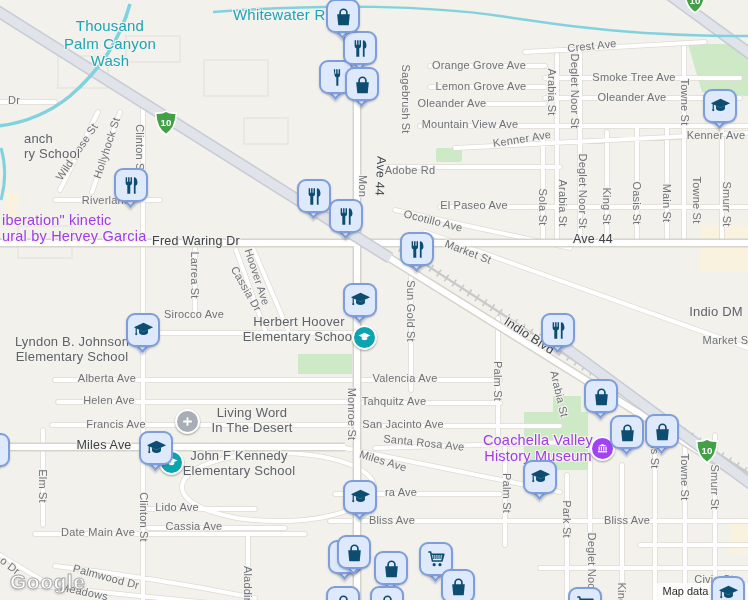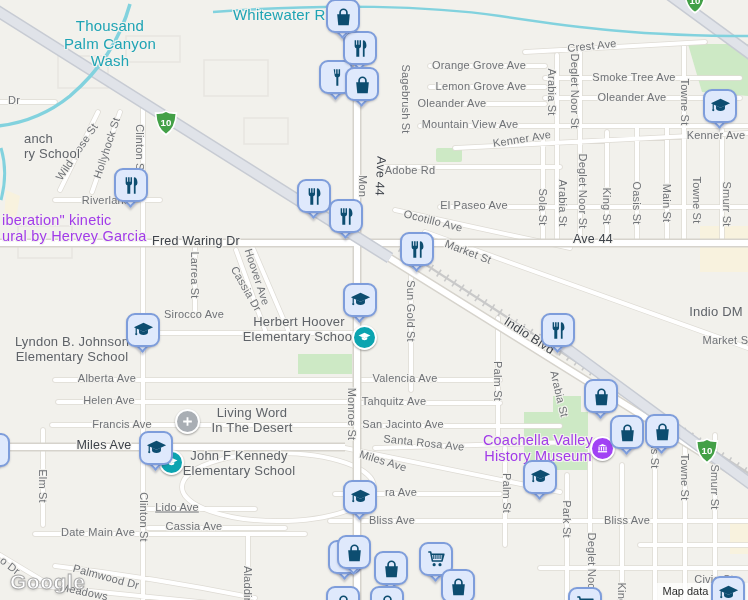--- a/index.html
+++ b/index.html
@@ -131,32 +131,32 @@
       <div class="lbl st" style="left: 77px; top: 152px; transform: translate(-50%, -50%) rotate(-56deg);">Wild Rose St</div>
       <div class="lbl st" style="left: 107px; top: 148px; transform: translate(-50%, -50%) rotate(-72deg);">Hollyhock St</div>
       <div class="lbl st" style="left: 140px; top: 149px; transform: translate(-50%, -50%) rotate(90deg);">Clinton St</div>
       <div class="lbl st" style="left: 106px; top: 200px;">Riverlane</div>
       <div class="lbl st" style="left: 257px; top: 277px; transform: translate(-50%, -50%) rotate(72deg);">Hoover Ave</div>
       <div class="lbl st" style="left: 246px; top: 289px; transform: translate(-50%, -50%) rotate(60deg);">Cassia Dr</div>
       <div class="lbl st" style="left: 195px; top: 275px; transform: translate(-50%, -50%) rotate(90deg);">Larrea St</div>
       <div class="lbl st" style="left: 194px; top: 314px;">Sirocco Ave</div>
       <div class="lbl st" style="left: 107px; top: 378px;">Alberta Ave</div>
       <div class="lbl st" style="left: 109px; top: 400px;">Helen Ave</div>
-      <div class="lbl st" style="left: 122px; top: 424px;">Francis Ave</div>
+      <div class="lbl st" style="left: 116px; top: 424px;">Francis Ave</div>
       <div class="lbl mj" style="left: 104px; top: 445px;">Miles Ave</div>
       <div class="lbl st" style="left: 383px; top: 461px; transform: translate(-50%, -50%) rotate(17deg);">Miles Ave</div>
       <div class="lbl st" style="left: 411px; top: 311px; transform: translate(-50%, -50%) rotate(90deg);">Sun Gold St</div>
       <div class="lbl st" style="left: 394px; top: 378px; margin-left: 11px;">Valencia Ave</div>
       <div class="lbl st" style="left: 394px; top: 401px;">Tahquitz Ave</div>
       <div class="lbl st" style="left: 403px; top: 424px;">San Jacinto Ave</div>
       <div class="lbl st" style="left: 424px; top: 443px; transform: translate(-50%, -50%) rotate(6deg);">Santa Rosa Ave</div>
       <div class="lbl st" style="left: 401px; top: 492px;">ra Ave</div>
       <div class="lbl st" style="left: 392px; top: 520px;">Bliss Ave</div>
       <div class="lbl st" style="left: 627px; top: 520px;">Bliss Ave</div>
-      <div class="lbl st" style="left: 177px; top: 507px; text-decoration: underline;">Lido Ave</div>
+      <div class="lbl st" style="left: 177px; top: 507px;">Lido Ave</div>
       <div class="lbl st" style="left: 194px; top: 526px;">Cassia Ave</div>
       <div class="lbl st" style="left: 98px; top: 532px;">Date Main Ave</div>
       <div class="lbl st" style="left: 43px; top: 486px; transform: translate(-50%, -50%) rotate(90deg);">Elm St</div>
       <div class="lbl st" style="left: 144px; top: 517px; transform: translate(-50%, -50%) rotate(90deg);">Clinton St</div>
       <div class="lbl st" style="left: 498px; top: 381px; transform: translate(-50%, -50%) rotate(90deg);">Palm St</div>
       <div class="lbl st" style="left: 507px; top: 493px; transform: translate(-50%, -50%) rotate(90deg);">Palm St</div>
       <div class="lbl st" style="left: 559px; top: 394px; transform: translate(-50%, -50%) rotate(77deg);">Arabia St</div>
       <div class="lbl mj" style="left: 529px; top: 336px; transform: translate(-50%, -50%) rotate(33deg);">Indio Blvd</div>
       <div class="lbl st" style="left: 567px; top: 519px; transform: translate(-50%, -50%) rotate(90deg);">Park St</div>
       <div class="lbl st" style="left: 592px; top: 570px; transform: translate(-50%, -50%) rotate(90deg);">Deglet Noor St</div>

